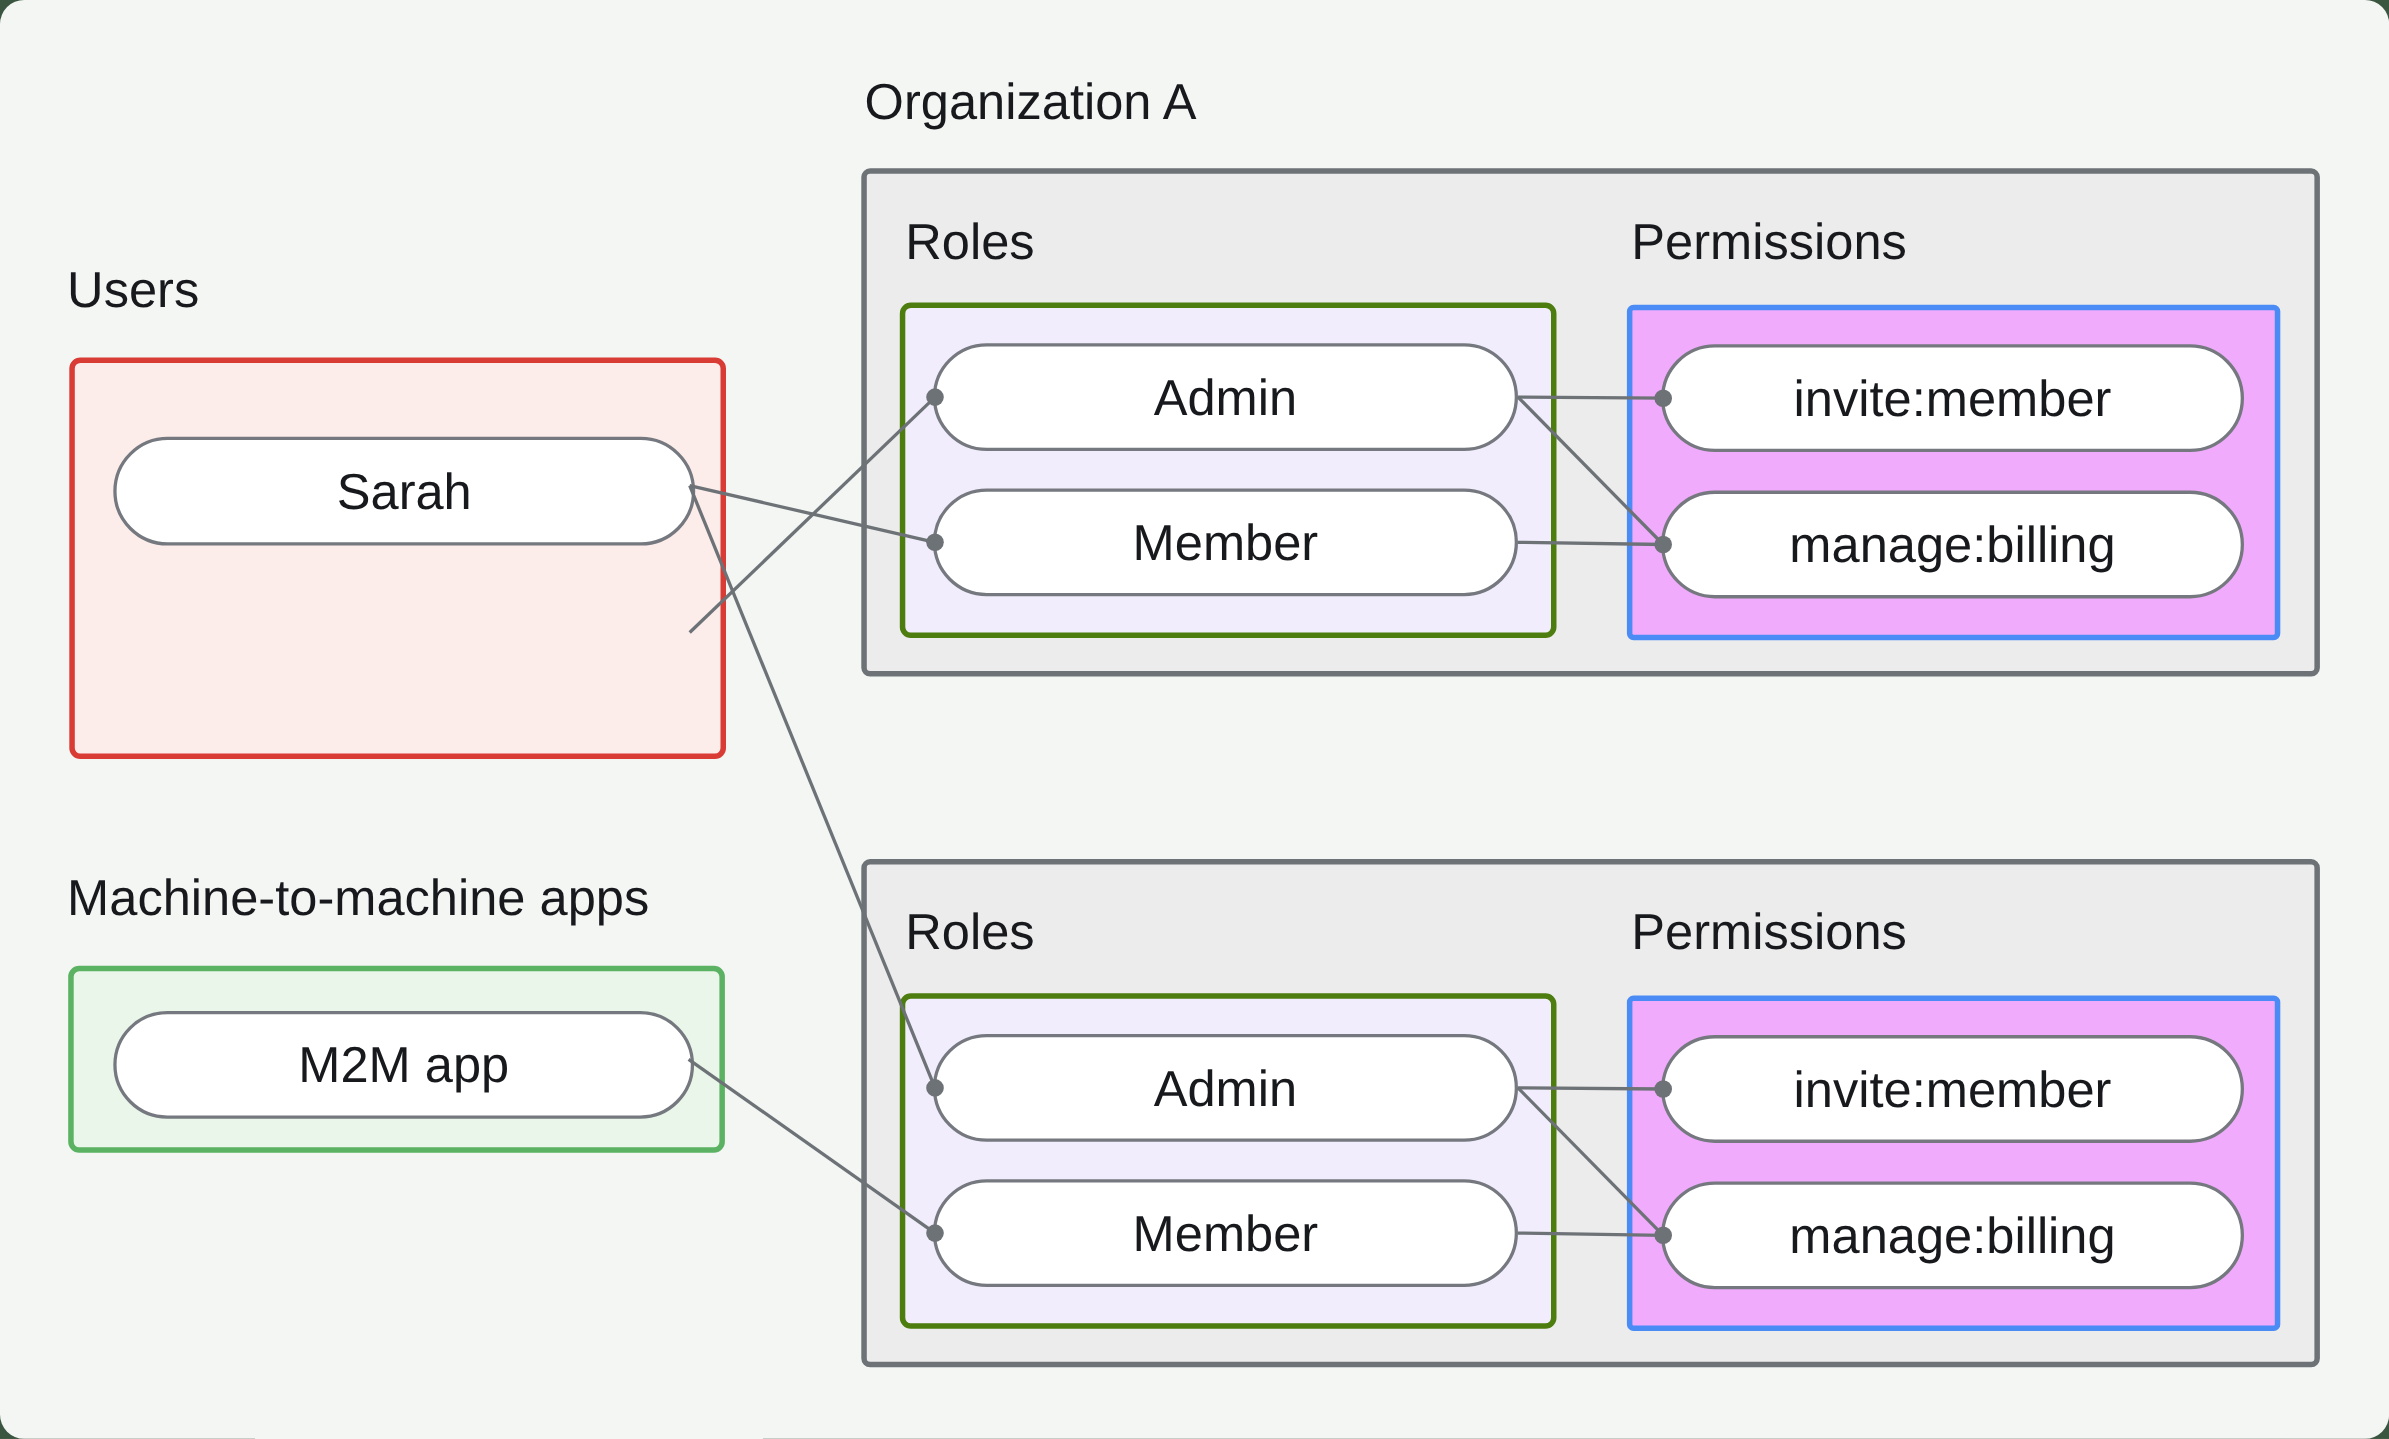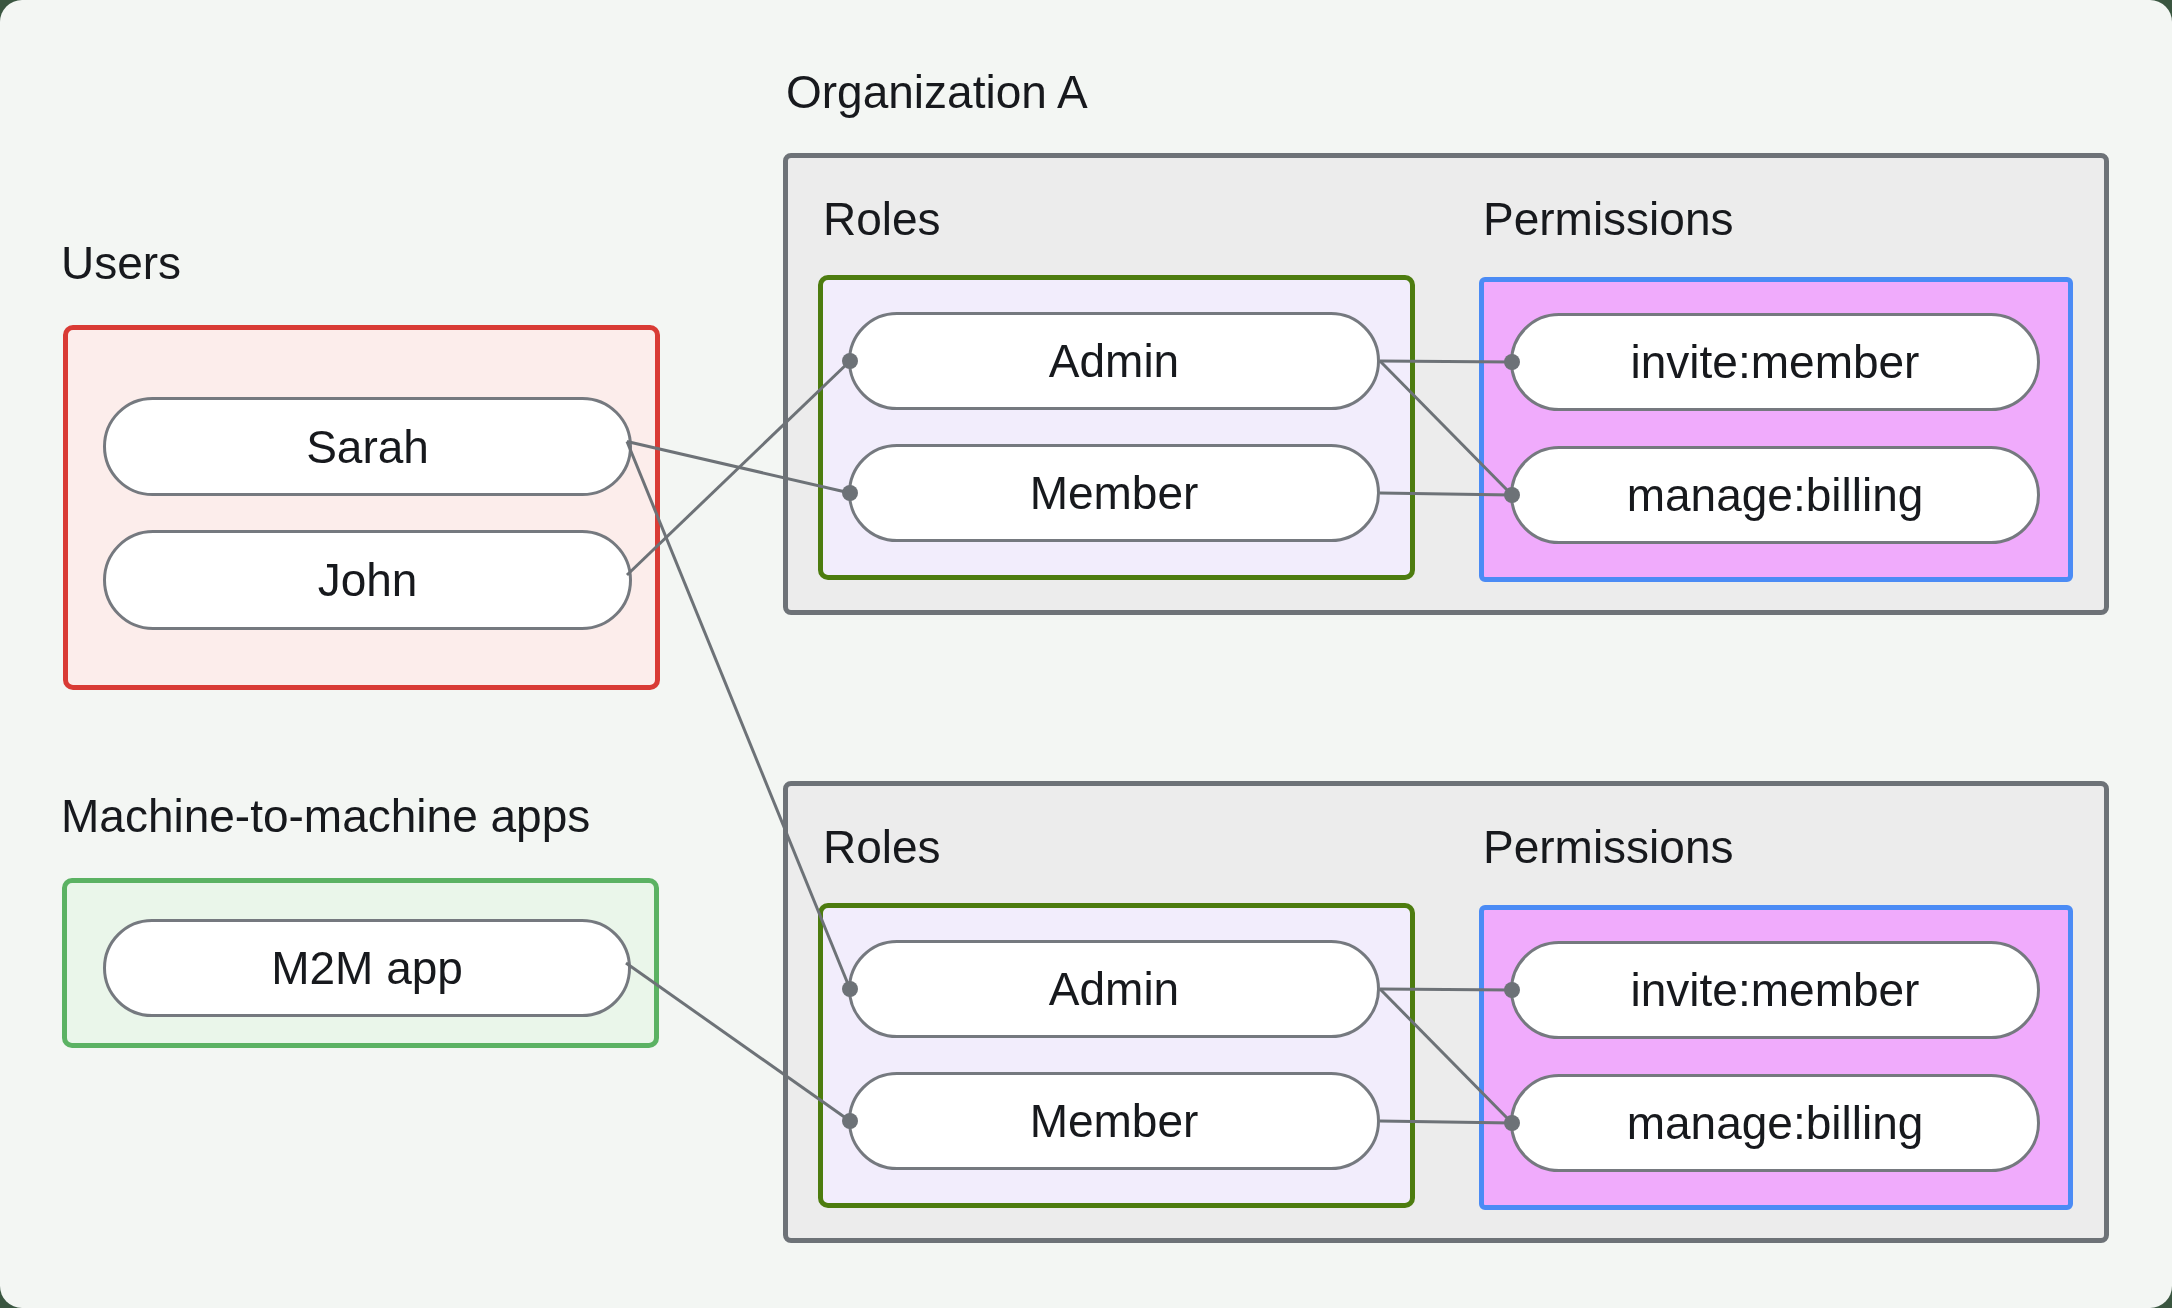--- a/index.html
+++ b/index.html
@@ -113,23 +113,20 @@
 <body>
 
 <div class="card">
 
   <div class="label" style="left:61px; top:240px;">Users</div>
 
   <div class="group-box users-box">
     <div class="pill pill-sarah">
       <span>Sarah</span>
     </div>
-    <div class="pill pill-john">
-      <span>John</span>
-    </div>
   </div>
 
   <div class="label" style="left:61px; top:793px;">Machine-to-machine apps</div>
 
   <div class="group-box m2m-box">
     <div class="pill pill-m2m">
       <span>M2M app</span>
     </div>
   </div>
 

